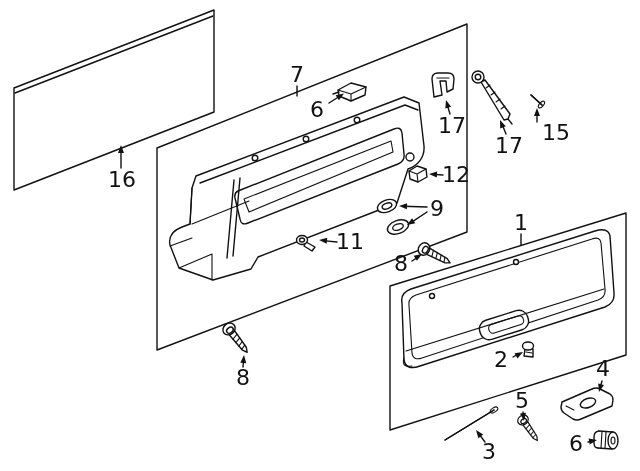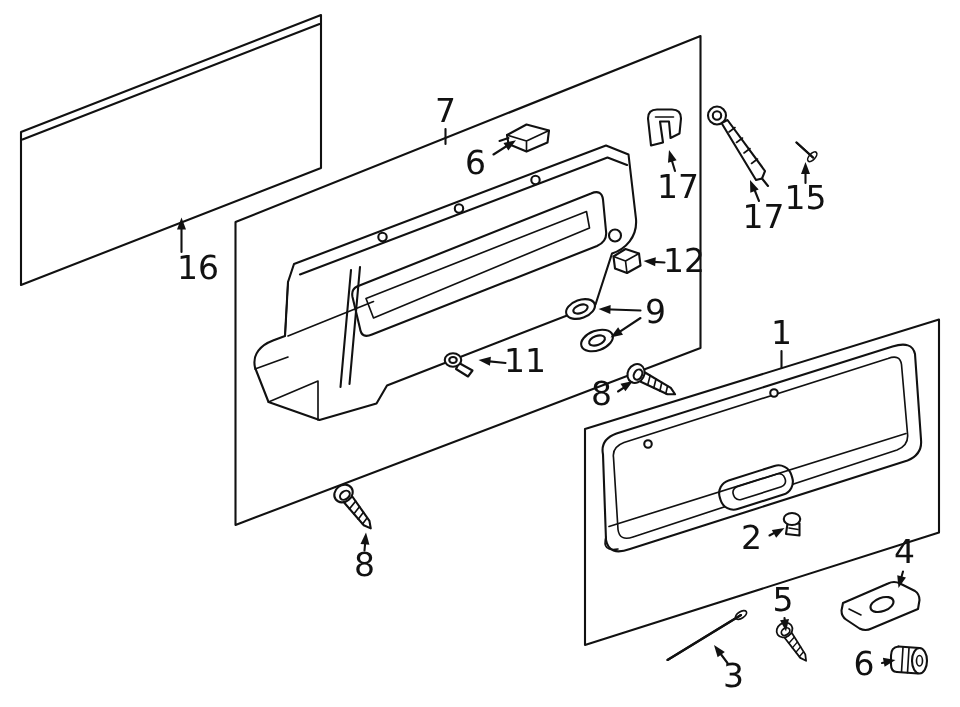--- a/index.html
+++ b/index.html
@@ -192,26 +192,26 @@
       <polygon class="solid" points="0,0 -8,3 -8,-3" transform="translate(524,421) rotate(83)"></polygon>
 
       <line x1="485" y1="442" x2="479" y2="434"></line>
       <polygon class="solid" points="0,0 -8,3 -8,-3" transform="translate(476,430) rotate(-127)"></polygon>
 
       <line x1="588" y1="442" x2="593" y2="441"></line>
       <polygon class="solid" points="0,0 -8,3 -8,-3" transform="translate(597,440) rotate(-11)"></polygon>
     </g>
   </svg>
 
-  <div class="callout" style="left:132px;top:180px">16</div>
+  <div class="callout" style="left:122px;top:180px">16</div>
   <div class="callout" style="left:297px;top:75px">7</div>
   <div class="callout" style="left:317px;top:110px">6</div>
   <div class="callout" style="left:452px;top:126px">17</div>
   <div class="callout" style="left:509px;top:146px">17</div>
-  <div class="callout" style="left:537px;top:133px">15</div>
+  <div class="callout" style="left:556px;top:133px">15</div>
   <div class="callout" style="left:456px;top:175px">12</div>
   <div class="callout" style="left:437px;top:209px">9</div>
   <div class="callout" style="left:350px;top:242px">11</div>
   <div class="callout" style="left:401px;top:264px">8</div>
   <div class="callout" style="left:243px;top:378px">8</div>
   <div class="callout" style="left:521px;top:223px">1</div>
   <div class="callout" style="left:501px;top:360px">2</div>
   <div class="callout" style="left:603px;top:369px">4</div>
   <div class="callout" style="left:522px;top:401px">5</div>
   <div class="callout" style="left:489px;top:452px">3</div>

